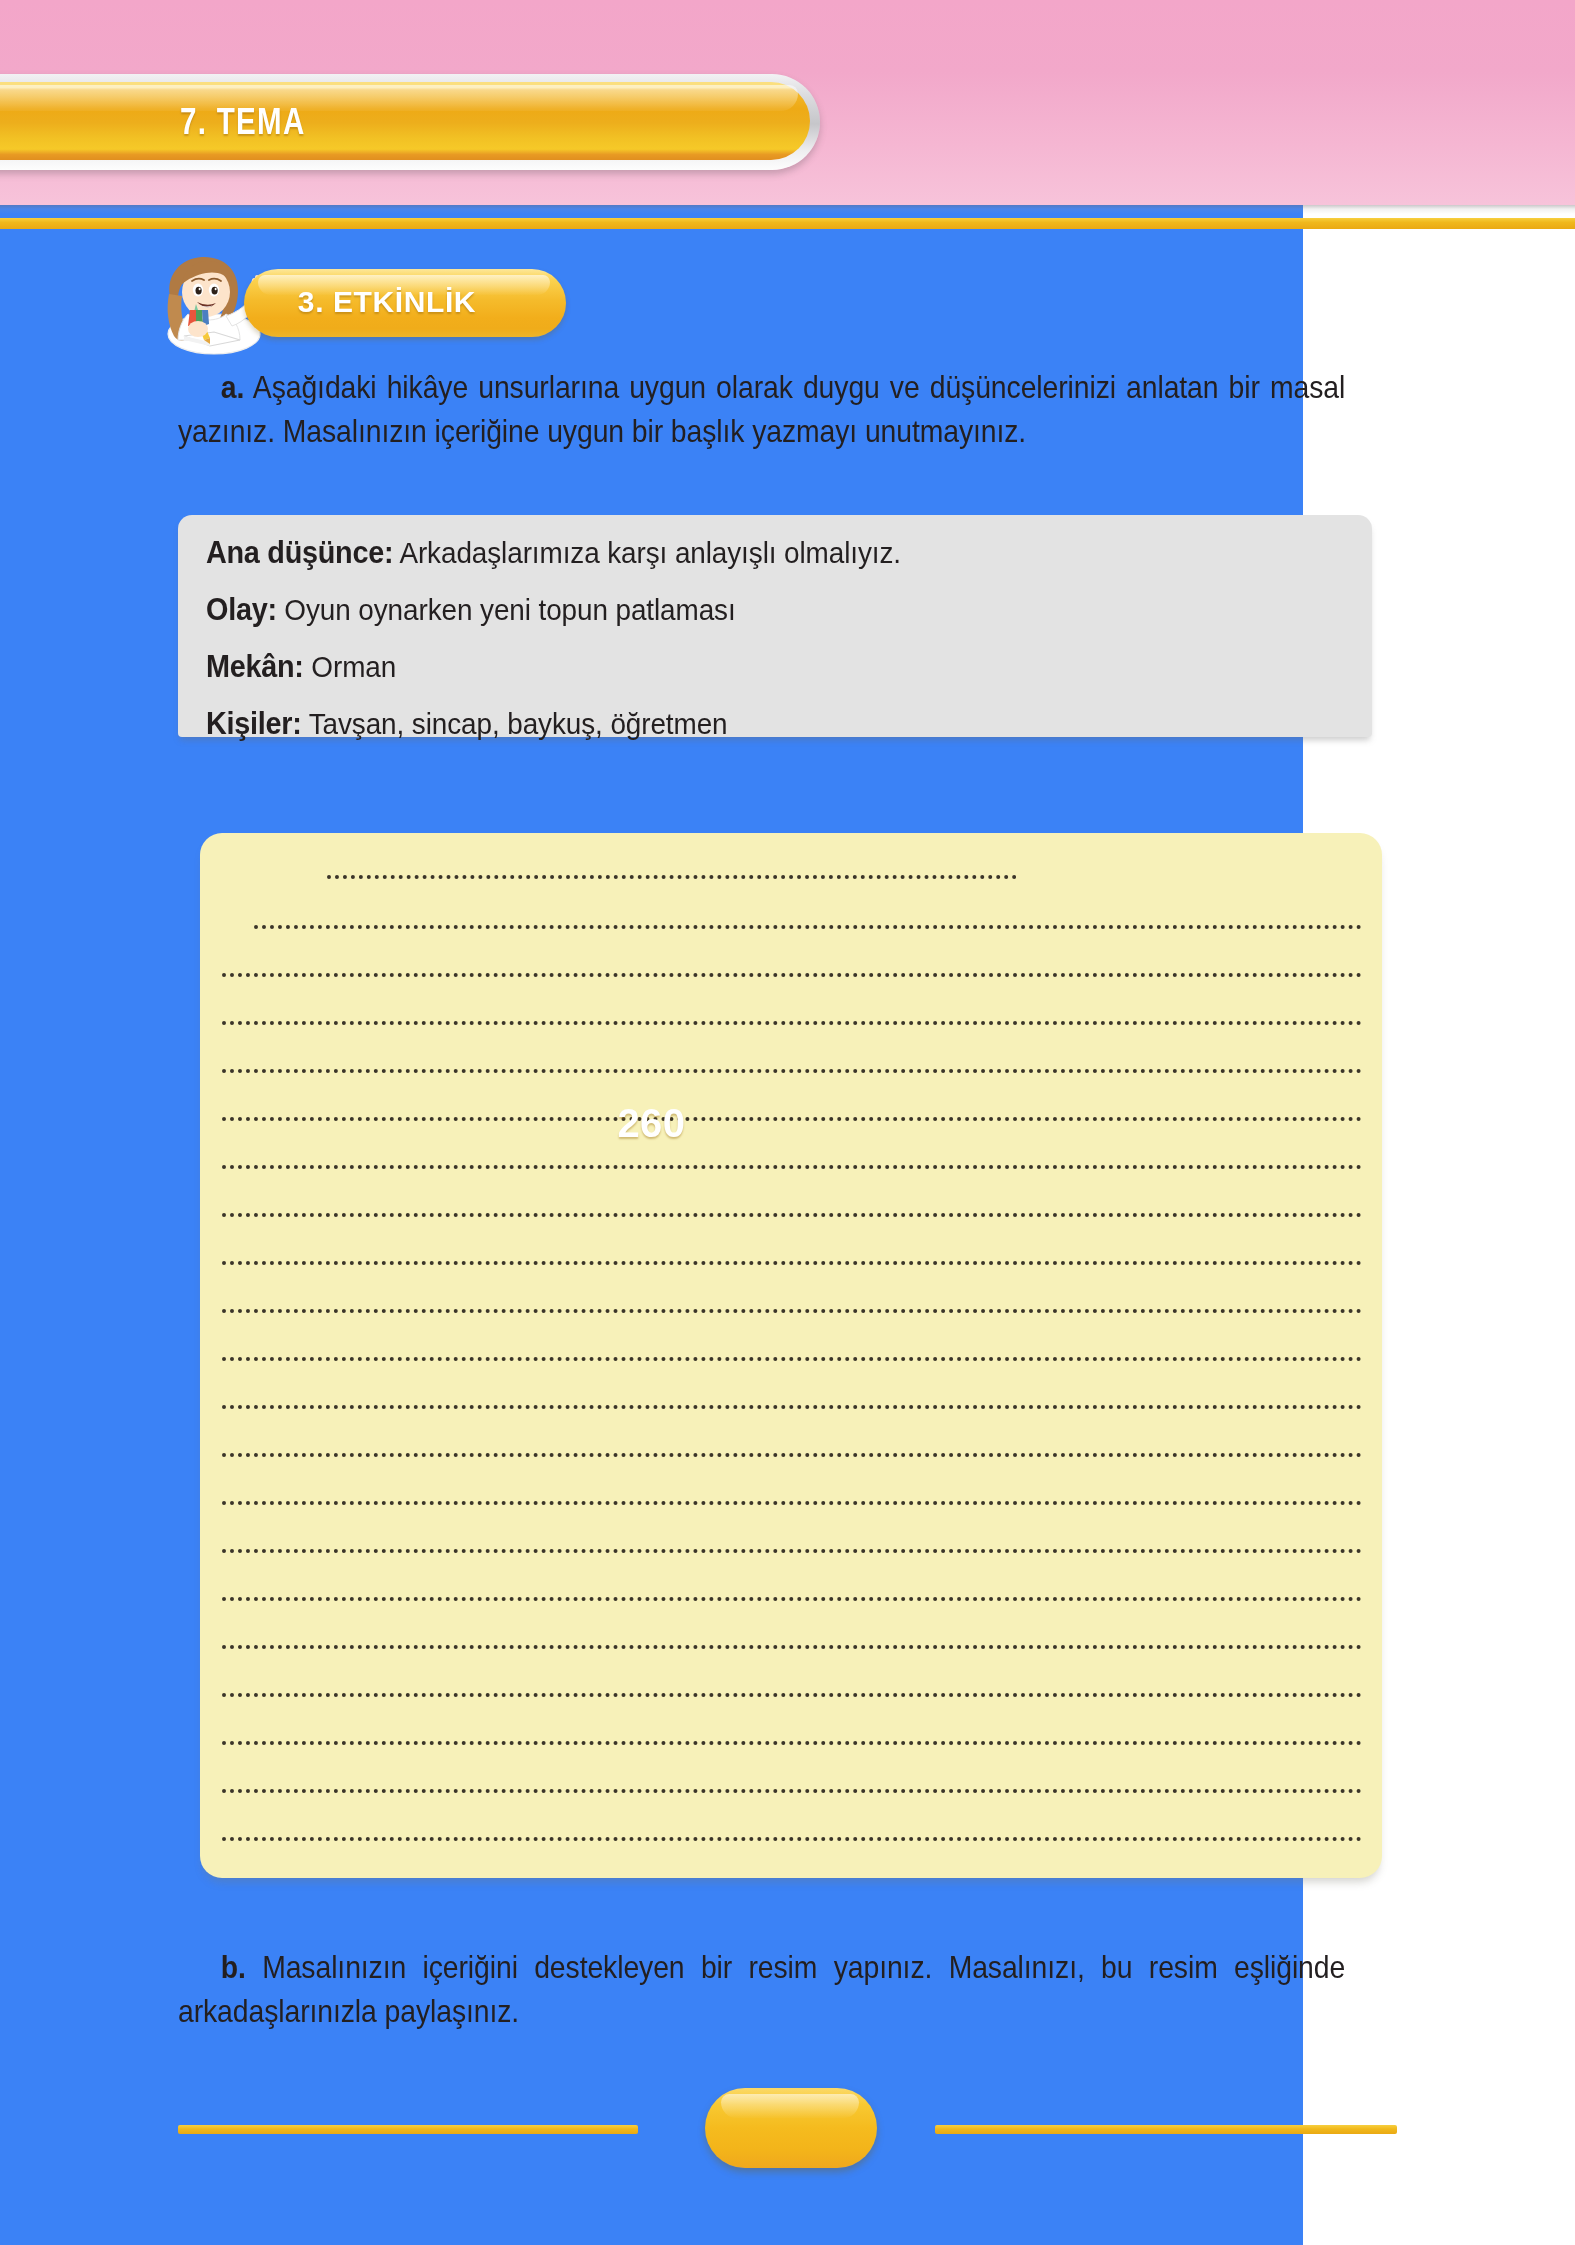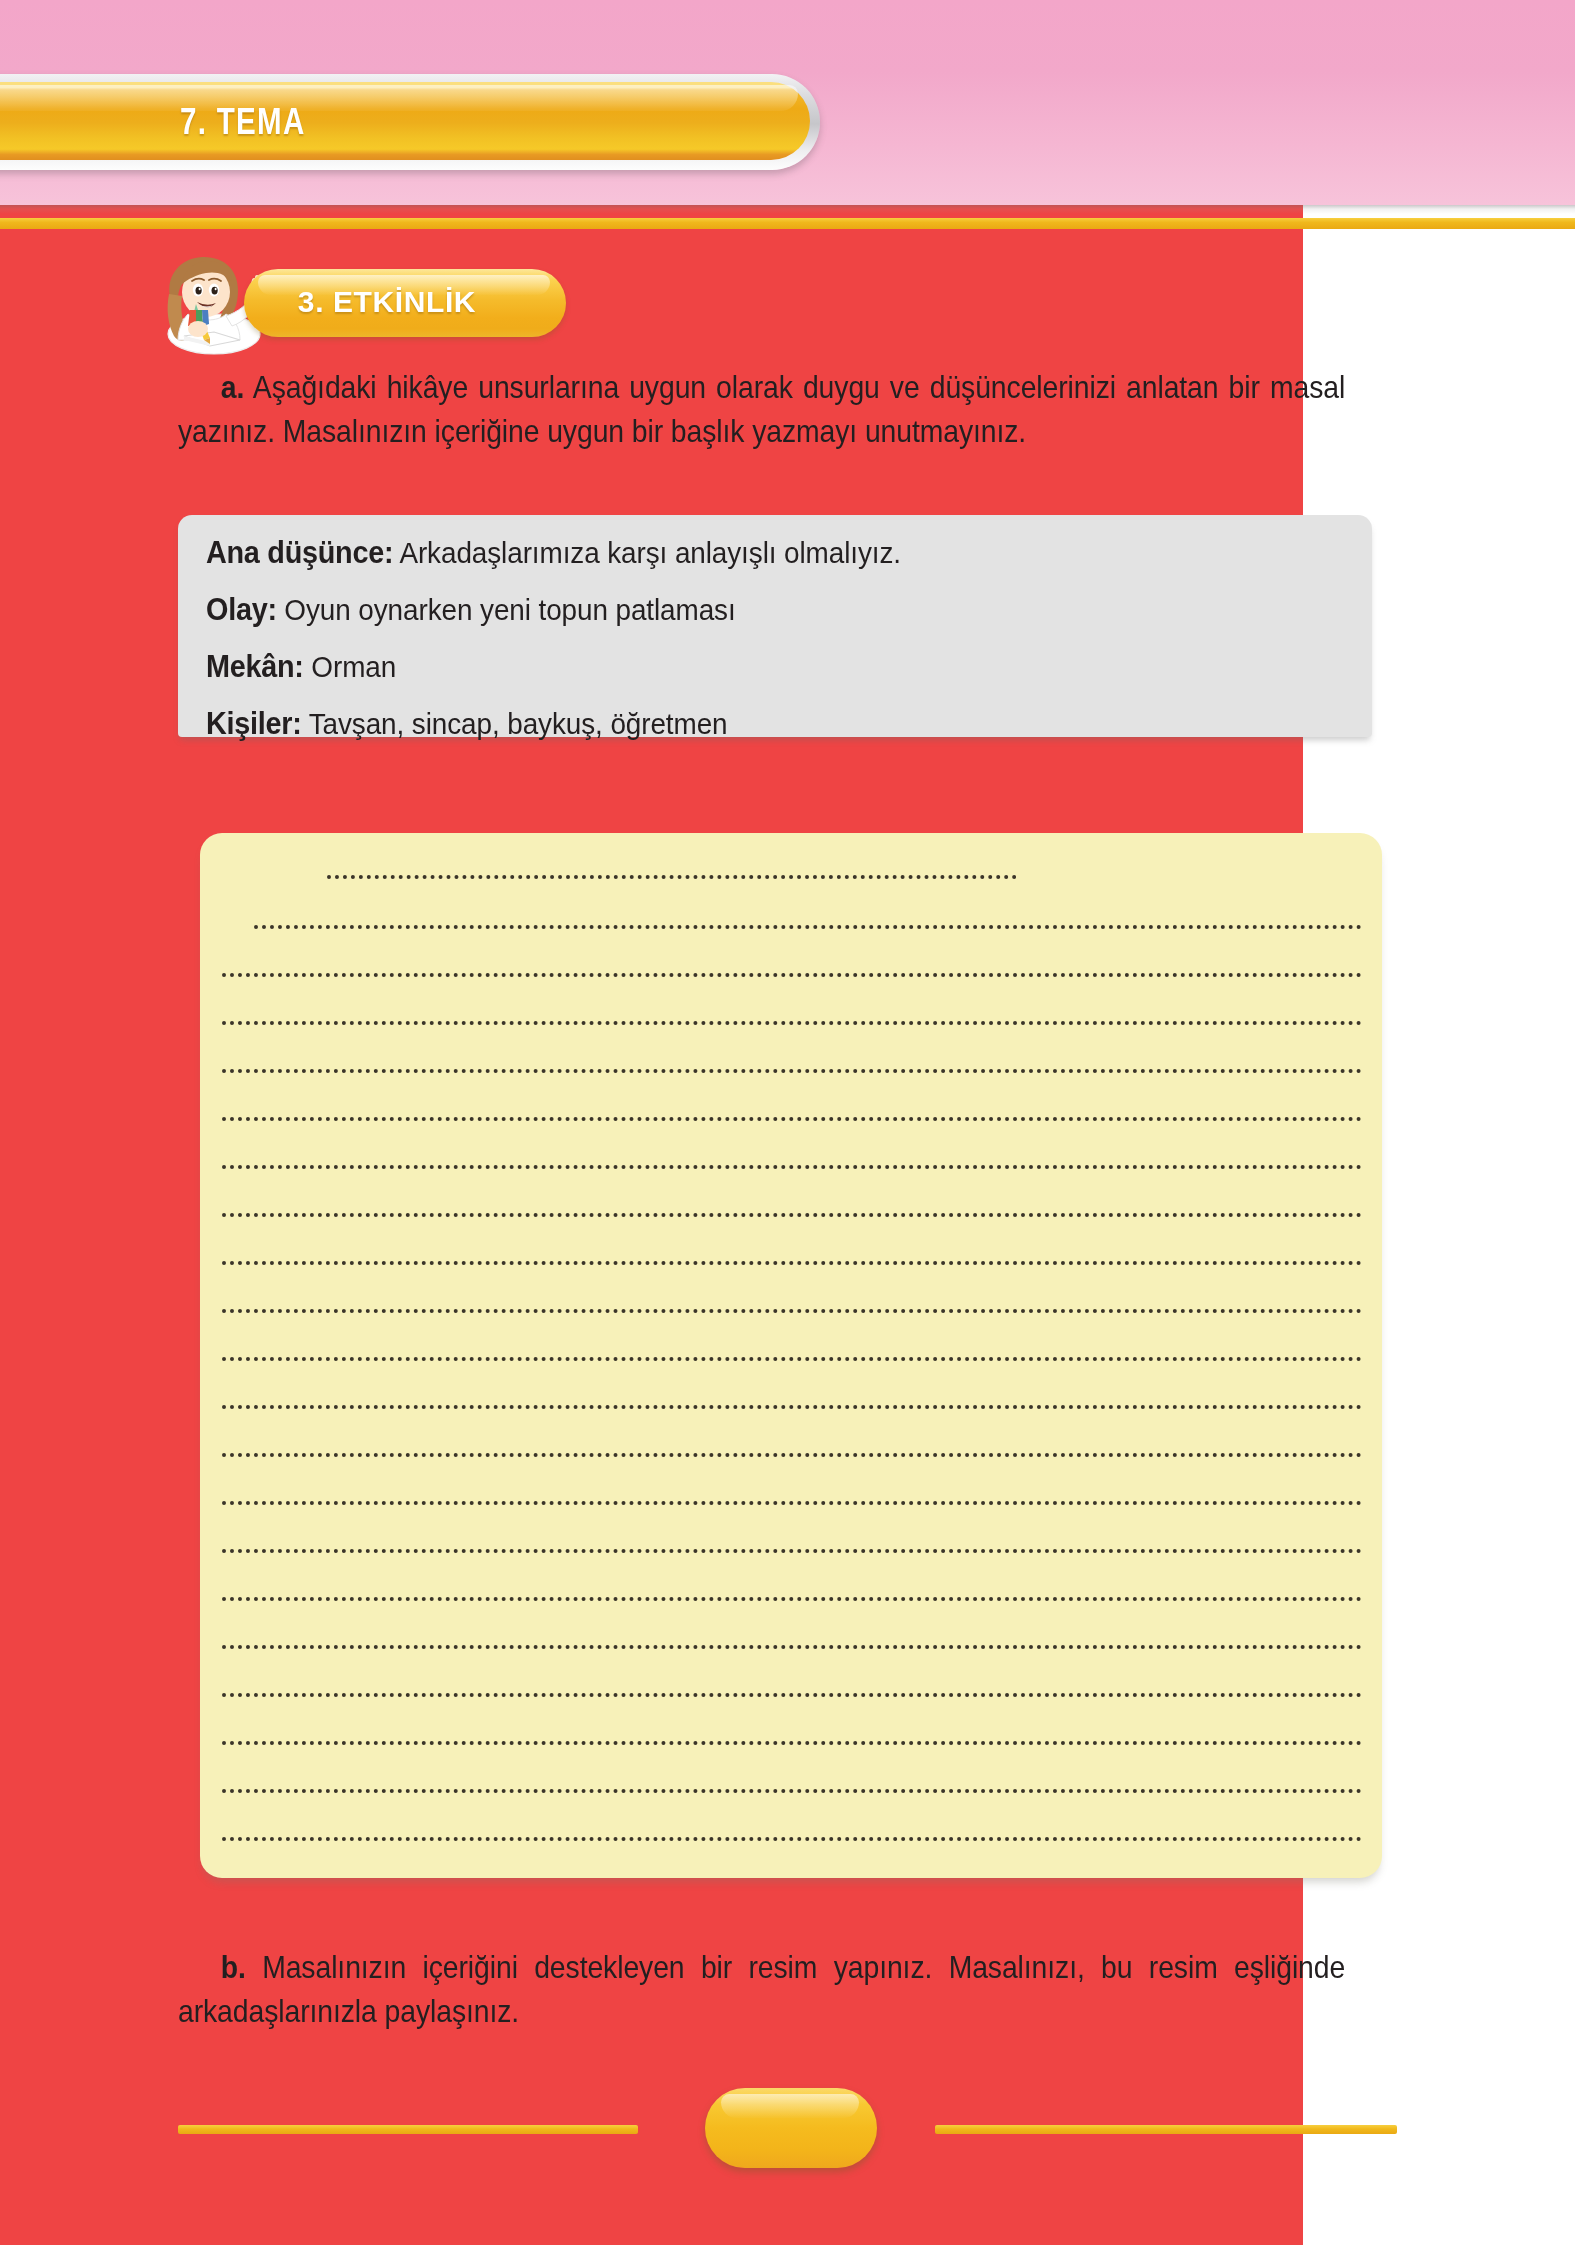--- a/index.html
+++ b/index.html
@@ -9,21 +9,21 @@
     height: 2245px;
     background: #ffffff;
     font-family: "Liberation Sans", sans-serif;
     overflow: hidden;
   }
 
   #page {
     position: relative;
     width: 1303px;
     height: 2245px;
-    background: #ef4444;
+    background: #3b82f6;
   }
 
   
   .pink-band {
     position: absolute;
     left: 0; top: 0;
     width: 1575px;
     height: 205px;
     background: linear-gradient(180deg, #f3a6c9 0%, #f2a8ca 35%, #f5b6d2 70%, #f7c3da 100%);
   }
@@ -376,16 +376,17 @@
       <div class="dline" style="left: 22px; width: 1140px; top: 812px;"></div>
       <div class="dline" style="left: 22px; width: 1140px; top: 860px;"></div>
       <div class="dline" style="left: 22px; width: 1140px; top: 908px;"></div>
       <div class="dline" style="left: 22px; width: 1140px; top: 956px;"></div>
       <div class="dline" style="left: 22px; width: 1140px; top: 1004px;"></div>
     </div>
 
   <div class="footer-rule-left"></div>
   <div class="footer-rule-right"></div>
   <div class="page-pill"></div>
+  <div class="page-num">260</div>
 
   <div class="para para-b"><b>b.</b><span> Masalınızın içeriğini destekleyen bir resim yapınız. Masalınızı, bu resim eşliğinde arkadaşlarınızla paylaşınız.</span></div>
 
 </div>
 
 </body></html>

